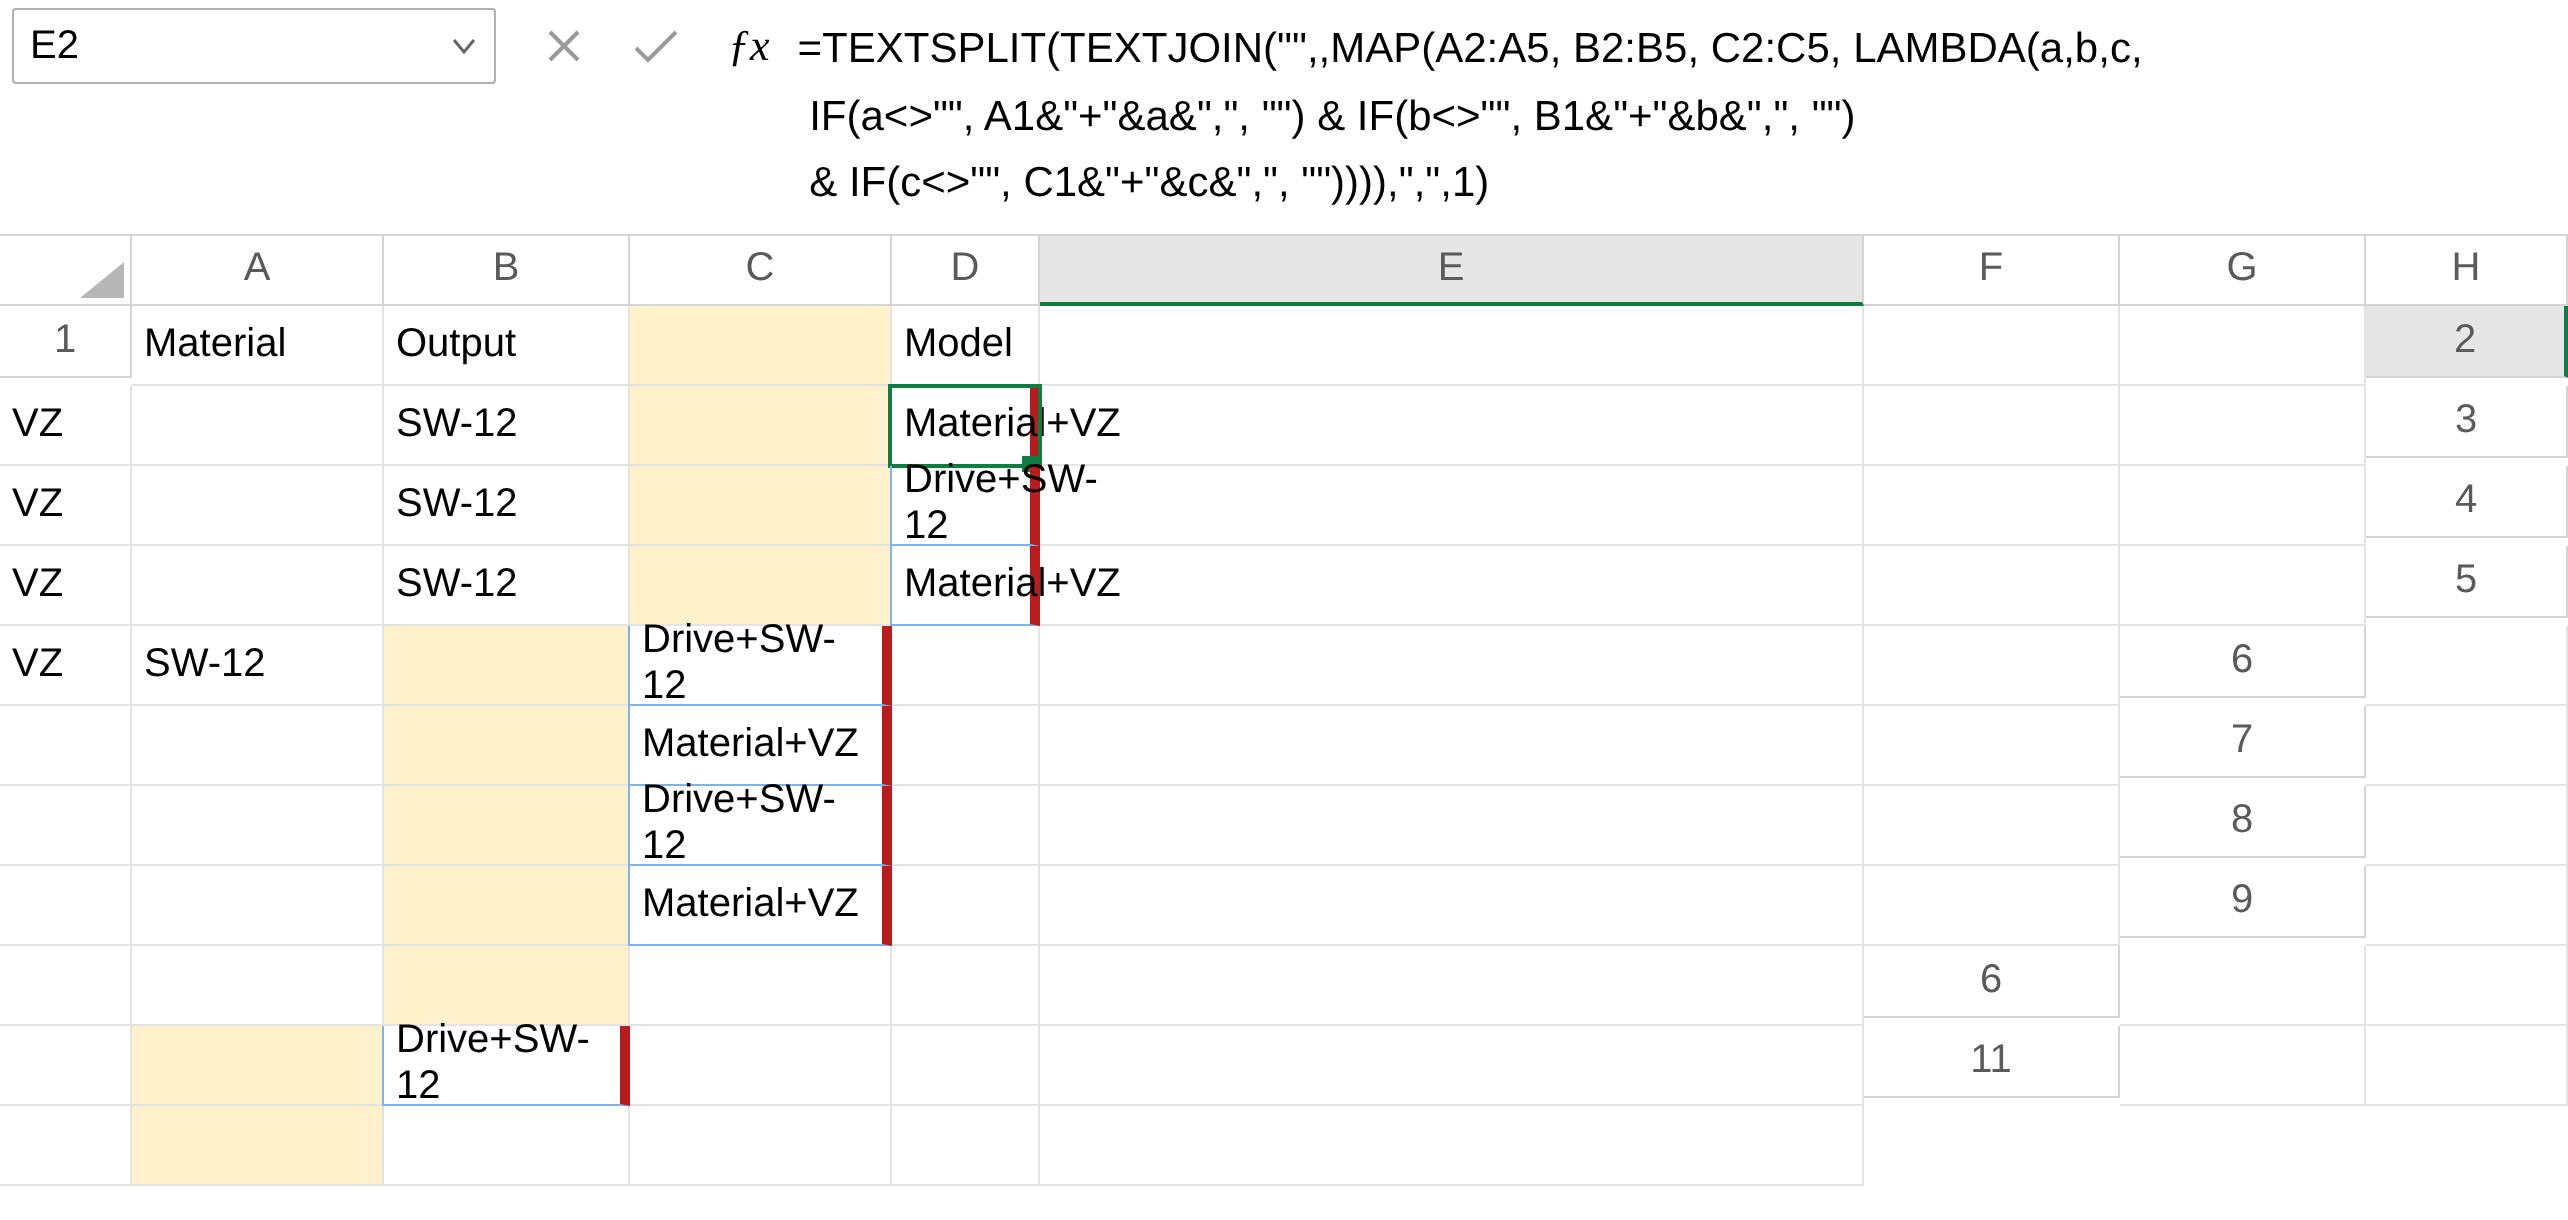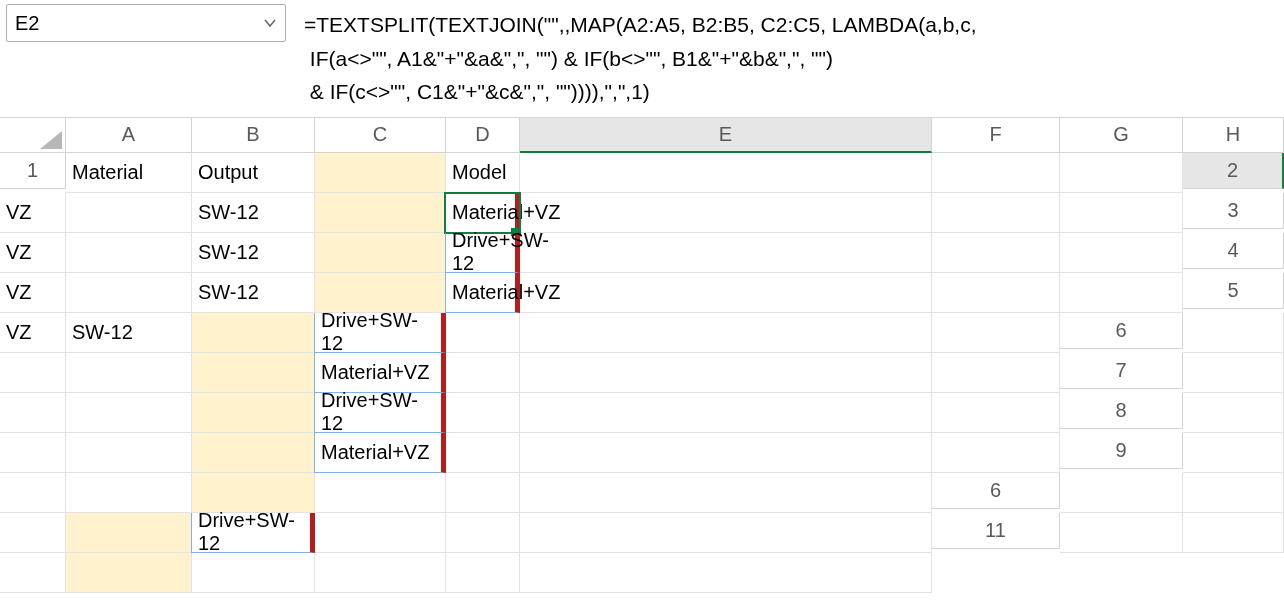--- a/index.html
+++ b/index.html
@@ -17,21 +17,21 @@
   
   .topbar {
     display: flex;
     align-items: flex-start;
     padding: 4px 6px 8px 6px;
     gap: 18px;
   }
   .namebox {
     display: flex;
     align-items: center;
-    width: 280px;
+    width: 242px;
     height: 38px;
     border: 1px solid #b0b0b0;
     border-radius: 2px;
     padding: 0 8px;
     justify-content: space-between;
     font-size: 20px;
   }
   .namebox .caret {
     width: 14px; height: 14px;
   }
@@ -142,20 +142,33 @@
 <div class="topbar">
   <div class="namebox">
     <span>E2</span>
     <span class="caret">
       <svg width="14" height="14" viewBox="0 0 14 14">
           <path d="M2 4l5 6 5-6" fill="none" stroke="#666" stroke-width="1.5"></path>
         </svg>
     </span>
   </div>
   <div class="fxgroup">
+    <div class="fxbtns">
+      <span class="x-icon">
+        <svg width="20" height="20" viewBox="0 0 20 20">
+            <path d="M3 3l14 14M17 3L3 17" stroke="#9a9a9a" stroke-width="2" fill="none"></path>
+          </svg>
+      </span>
+      <span class="chk-icon">
+        <svg width="24" height="20" viewBox="0 0 24 20">
+            <path d="M2 11l6 6L22 3" stroke="#9a9a9a" stroke-width="2" fill="none"></path>
+          </svg>
+      </span>
+      <span class="fxicon">ƒx</span>
+    </div>
     <div class="formula"><span>=TEXTSPLIT(TEXTJOIN("",,MAP(A2:A5, B2:B5, C2:C5, LAMBDA(a,b,c,</span>
 <span> IF(a&lt;&gt;"", A1&amp;"+"&amp;a&amp;",", "") &amp; IF(b&lt;&gt;"", B1&amp;"+"&amp;b&amp;",", "")</span>
 <span> &amp; IF(c&lt;&gt;"", C1&amp;"+"&amp;c&amp;",", "")))),",",1)</span></div>
   </div>
 </div>
 
 <div class="sheet" id="sheet">
     <div class="corner"></div>
     <div class="colhead">A</div>
     <div class="colhead">B</div>

